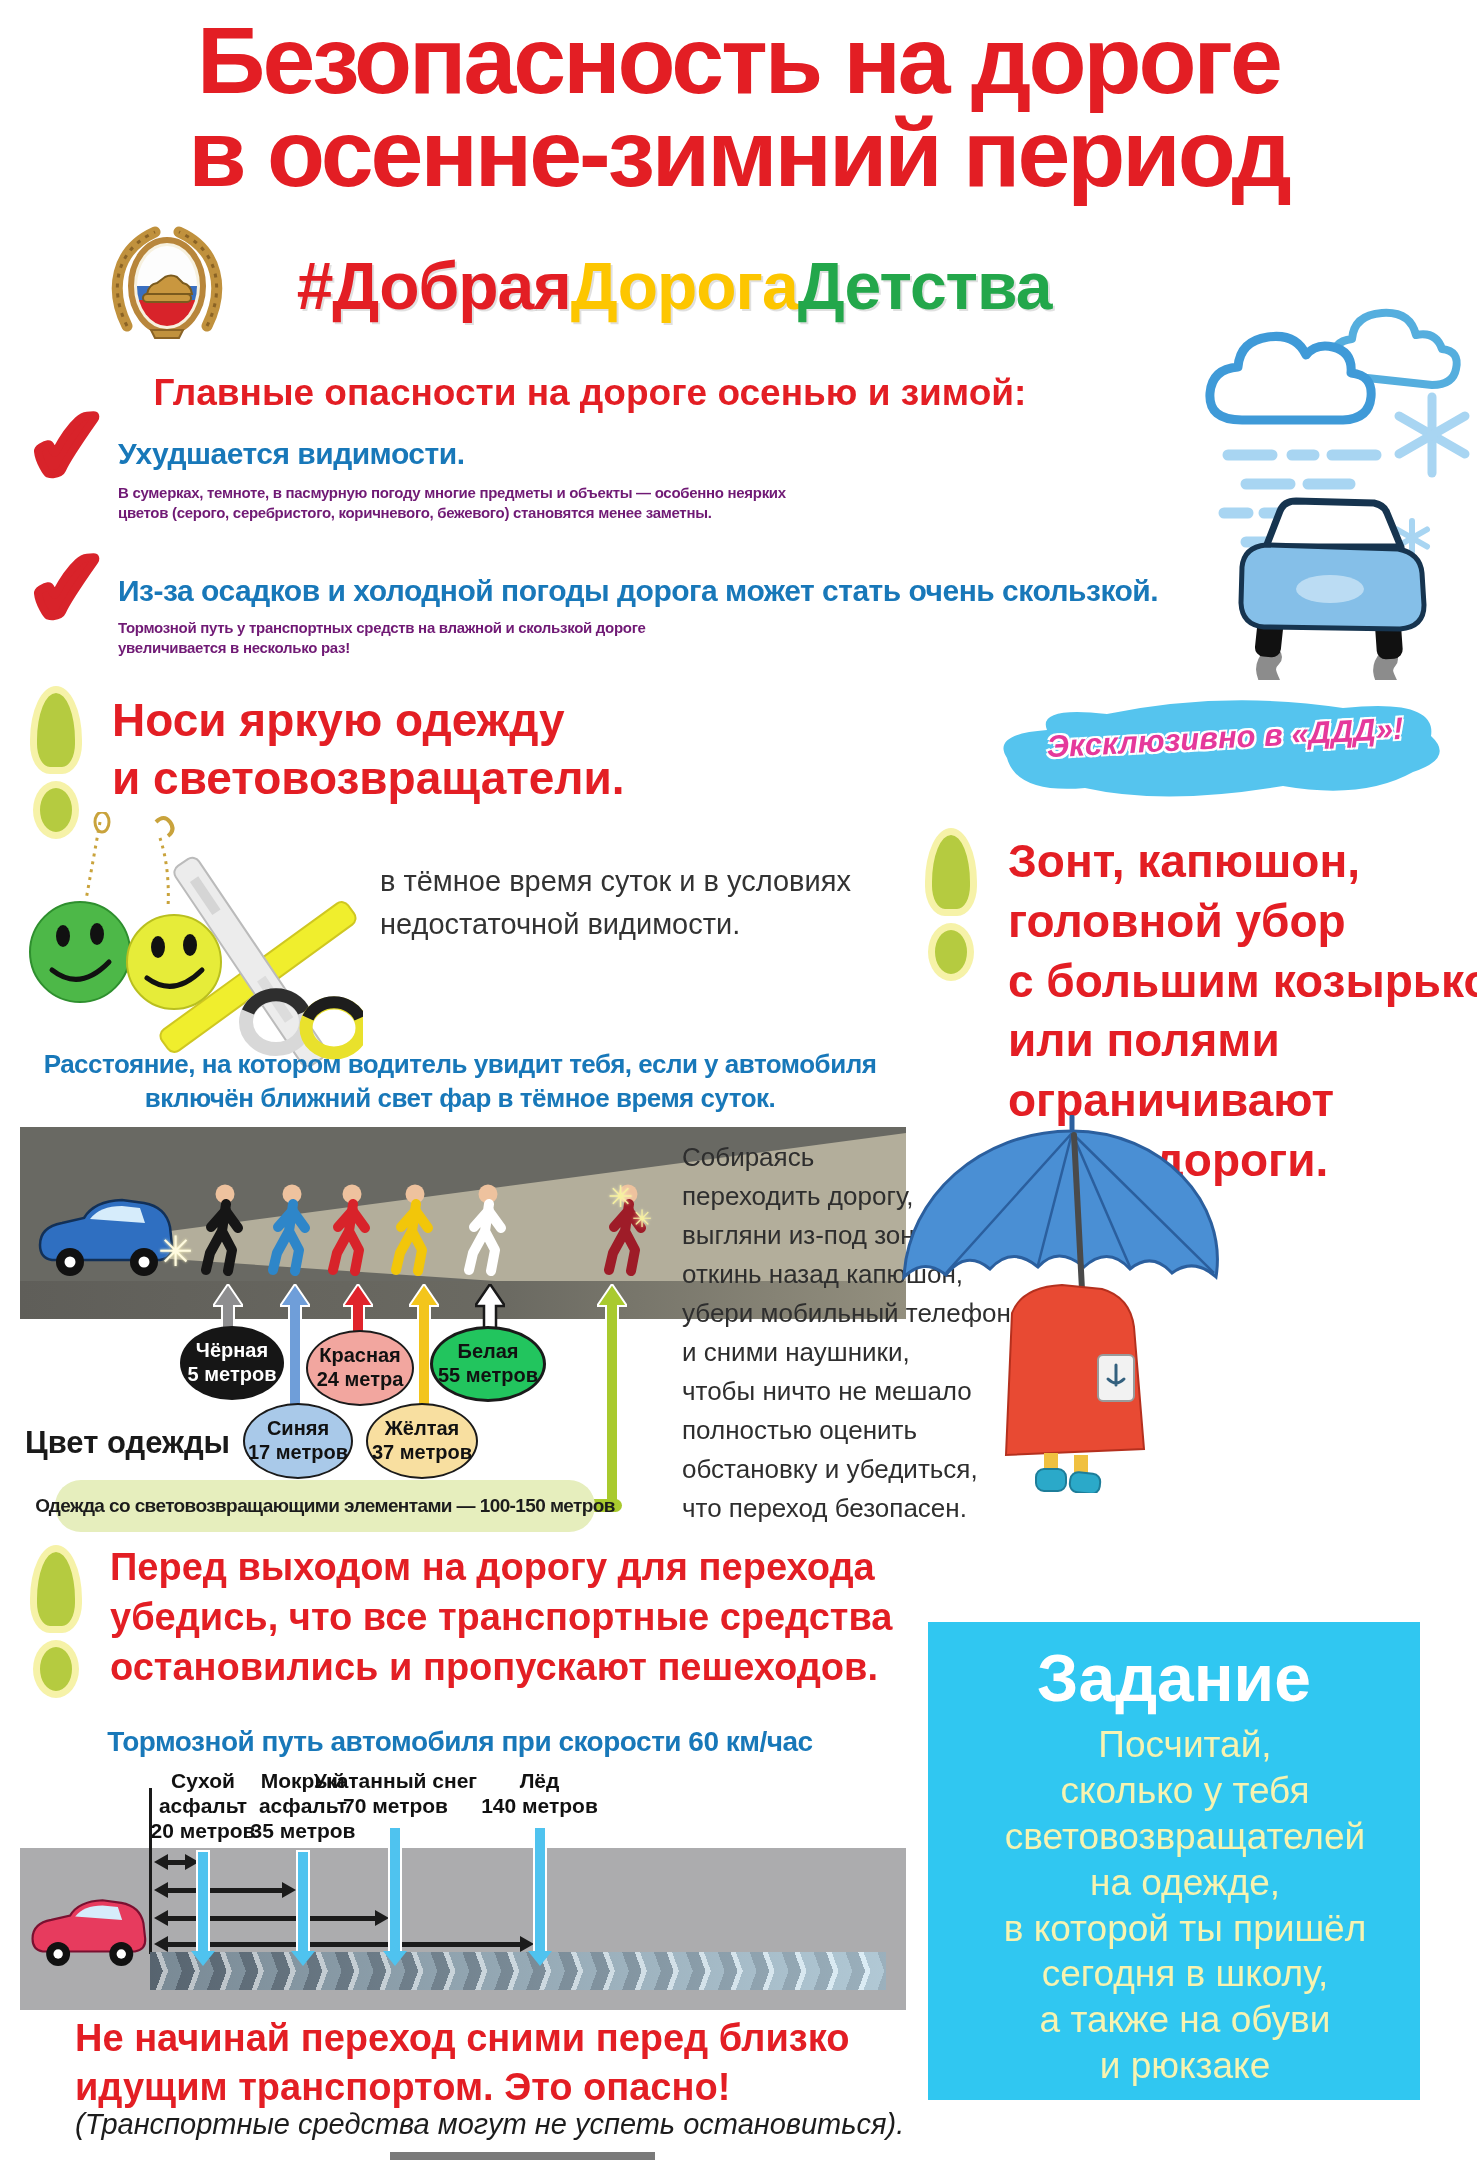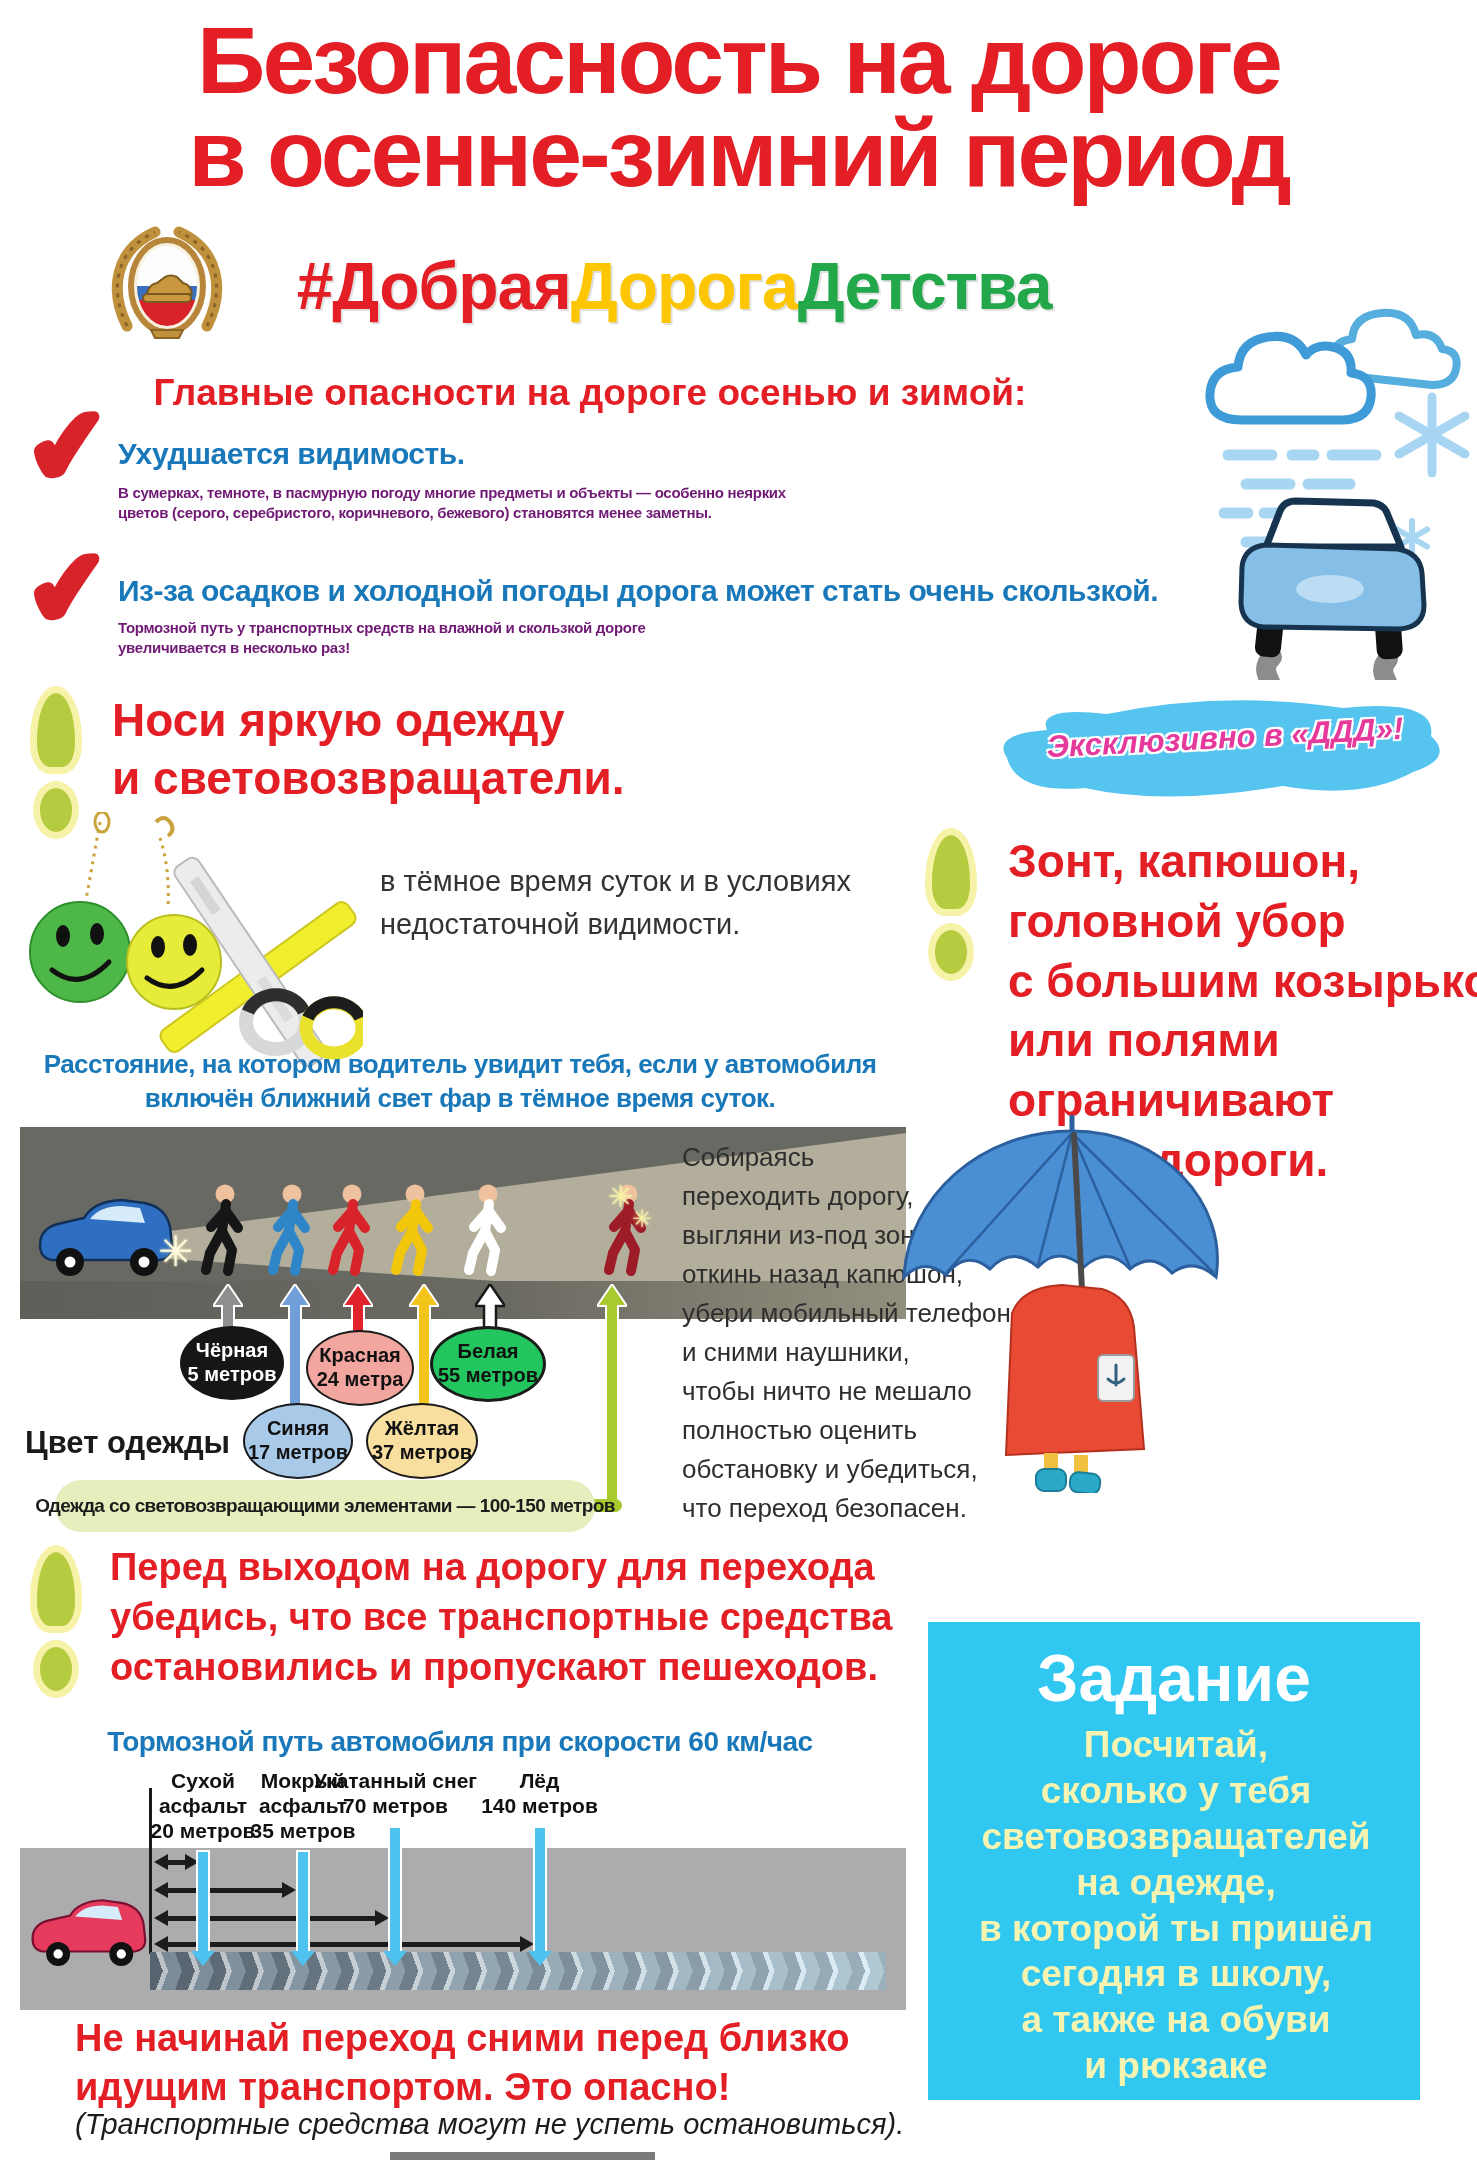--- a/index.html
+++ b/index.html
@@ -83,22 +83,22 @@
         border-top:15px solid #4fc3ef; }
   .chev { left:150px; top:1952px; width:736px; height:38px; z-index:2; }
   .chev .half1 { height:19px; background:repeating-linear-gradient(70deg,#5e6c78 0 12px,#eef3f6 12px 17px,#8fa2ae 17px 30px); }
   .chev .half2 { height:19px; background:repeating-linear-gradient(110deg,#5e6c78 0 12px,#eef3f6 12px 17px,#8fa2ae 17px 30px); }
   .chev .tint { position:absolute; inset:0; background:linear-gradient(90deg,rgba(70,80,90,.30),rgba(205,232,245,.55)); }
 
   
   .task-box { left:928px; top:1622px; width:492px; height:478px; background:#30c7f1; }
   .task-title { top:18px; left:0; width:100%; text-align:center; color:#fff;
                 font-size:66px; font-weight:800; }
-  .task-lines { top:100px; left:2px; width:100%; text-align:center; color:#f7f3b0;
-                font-size:37px; font-weight:700; line-height:1.24; }
+  .task-lines { top:100px; left:11px; width:100%; text-align:center; color:#f7f3b0;
+                font-size:37px; font-weight:400; line-height:1.24; }
 
   
   .foot-line { color:#e31e24; font-size:38px; font-weight:800; line-height:1.28; white-space:nowrap; }
   .foot-note { color:#1c1c1c; font-size:29px; font-style:italic; font-weight:500; white-space:nowrap; }
   .bottom-sliver { left:390px; top:2152px; width:265px; height:8px; background:#7a7a7a; }
 </style>
 </head>
 <body>
 
 <div class="page">
@@ -129,21 +129,21 @@
     </svg>
   </div>
 
   <div class="abs hashtag">
     <span class="hr">#Добрая</span><span class="hy">Дорога</span><span class="hg">Детства</span>
   </div>
 
   <div class="abs dangers-heading">Главные опасности на дороге осенью и зимой:</div>
 
   <div class="abs checkmark" style="left:26px;top:396px;">✔</div>
-  <div class="abs blue-title" style="left:118px;top:437px;">Ухудшается видимость.</div>
+  <div class="abs blue-title" style="left:118px;top:437px;">Ухудшается видимости.</div>
   <div class="abs" style="left:118px;top:483px;">
     <div class="body-line">В сумерках, темноте, в пасмурную погоду многие предметы и объекты — особенно неярких</div>
     <div class="body-line">цветов (серого, серебристого, коричневого, бежевого) становятся менее заметны.</div>
   </div>
 
   <div class="abs checkmark" style="left:26px;top:538px;">✔</div>
   <div class="abs blue-title" style="left:118px;top:574px;">Из-за осадков и холодной погоды дорога может стать очень скользкой.</div>
   <div class="abs" style="left:118px;top:618px;">
     <div class="body-line">Тормозной путь у транспортных средств на влажной и скользкой дороге</div>
     <div class="body-line">увеличивается в несколько раз!</div>

